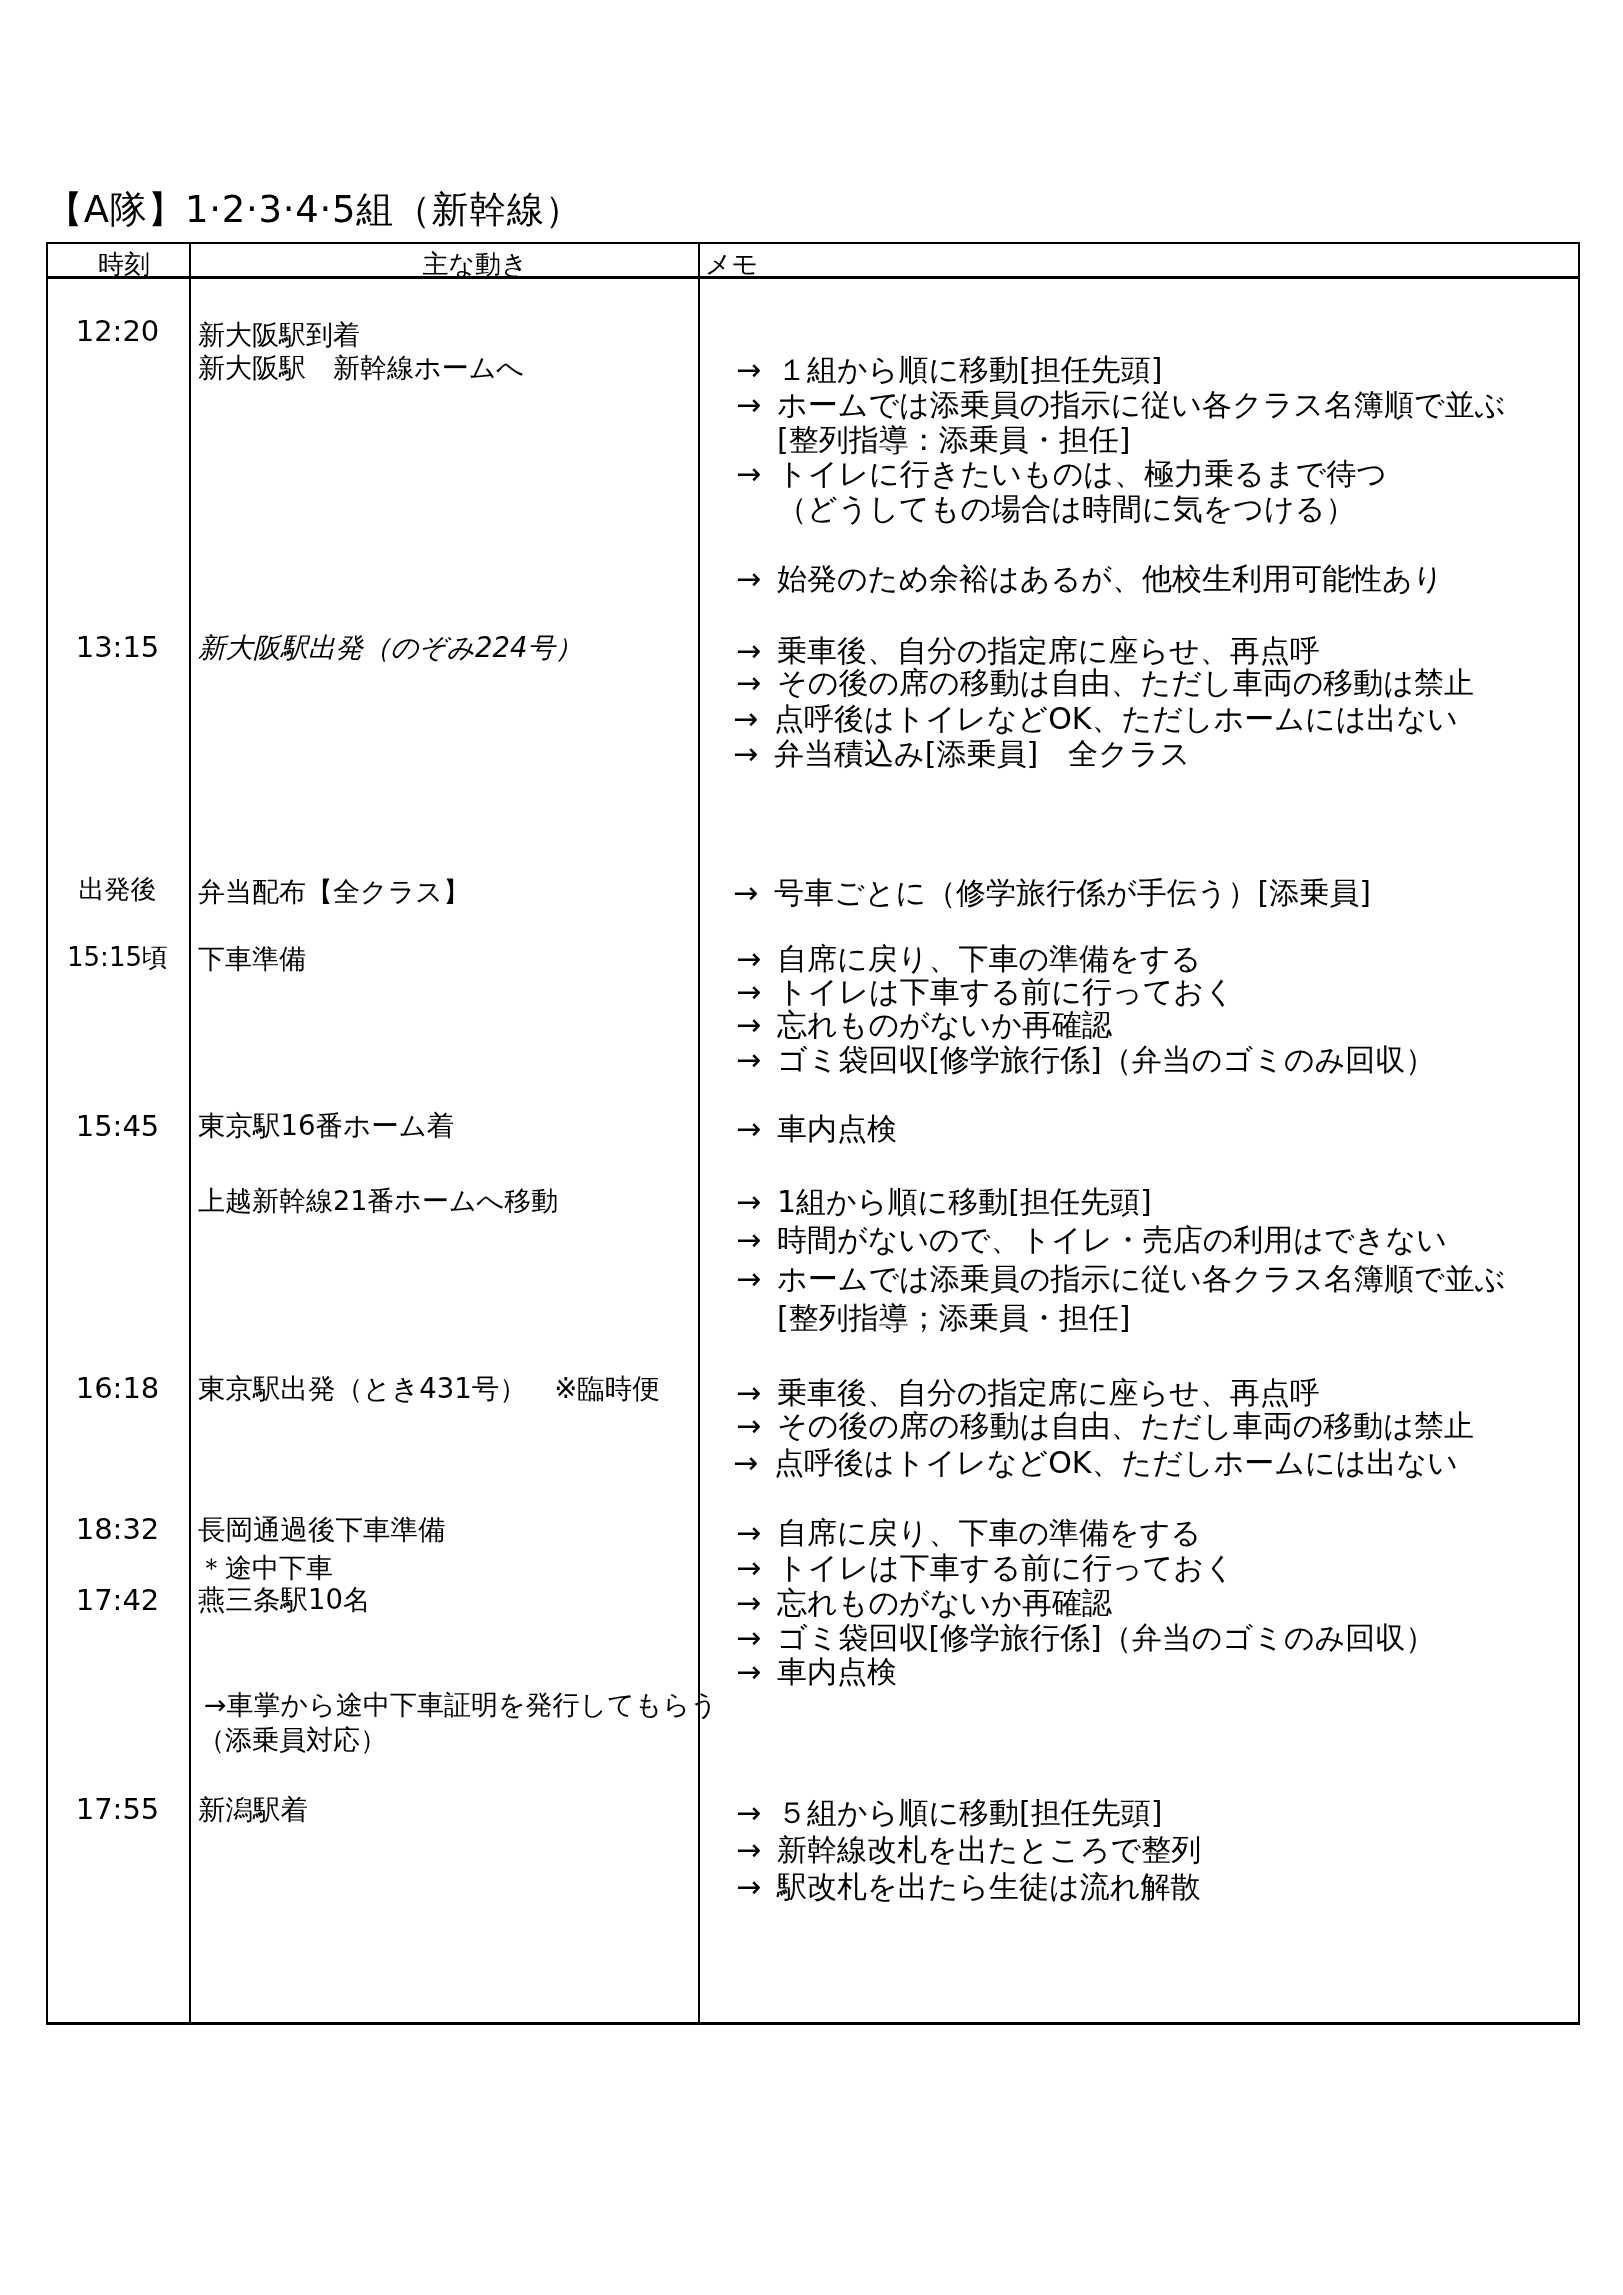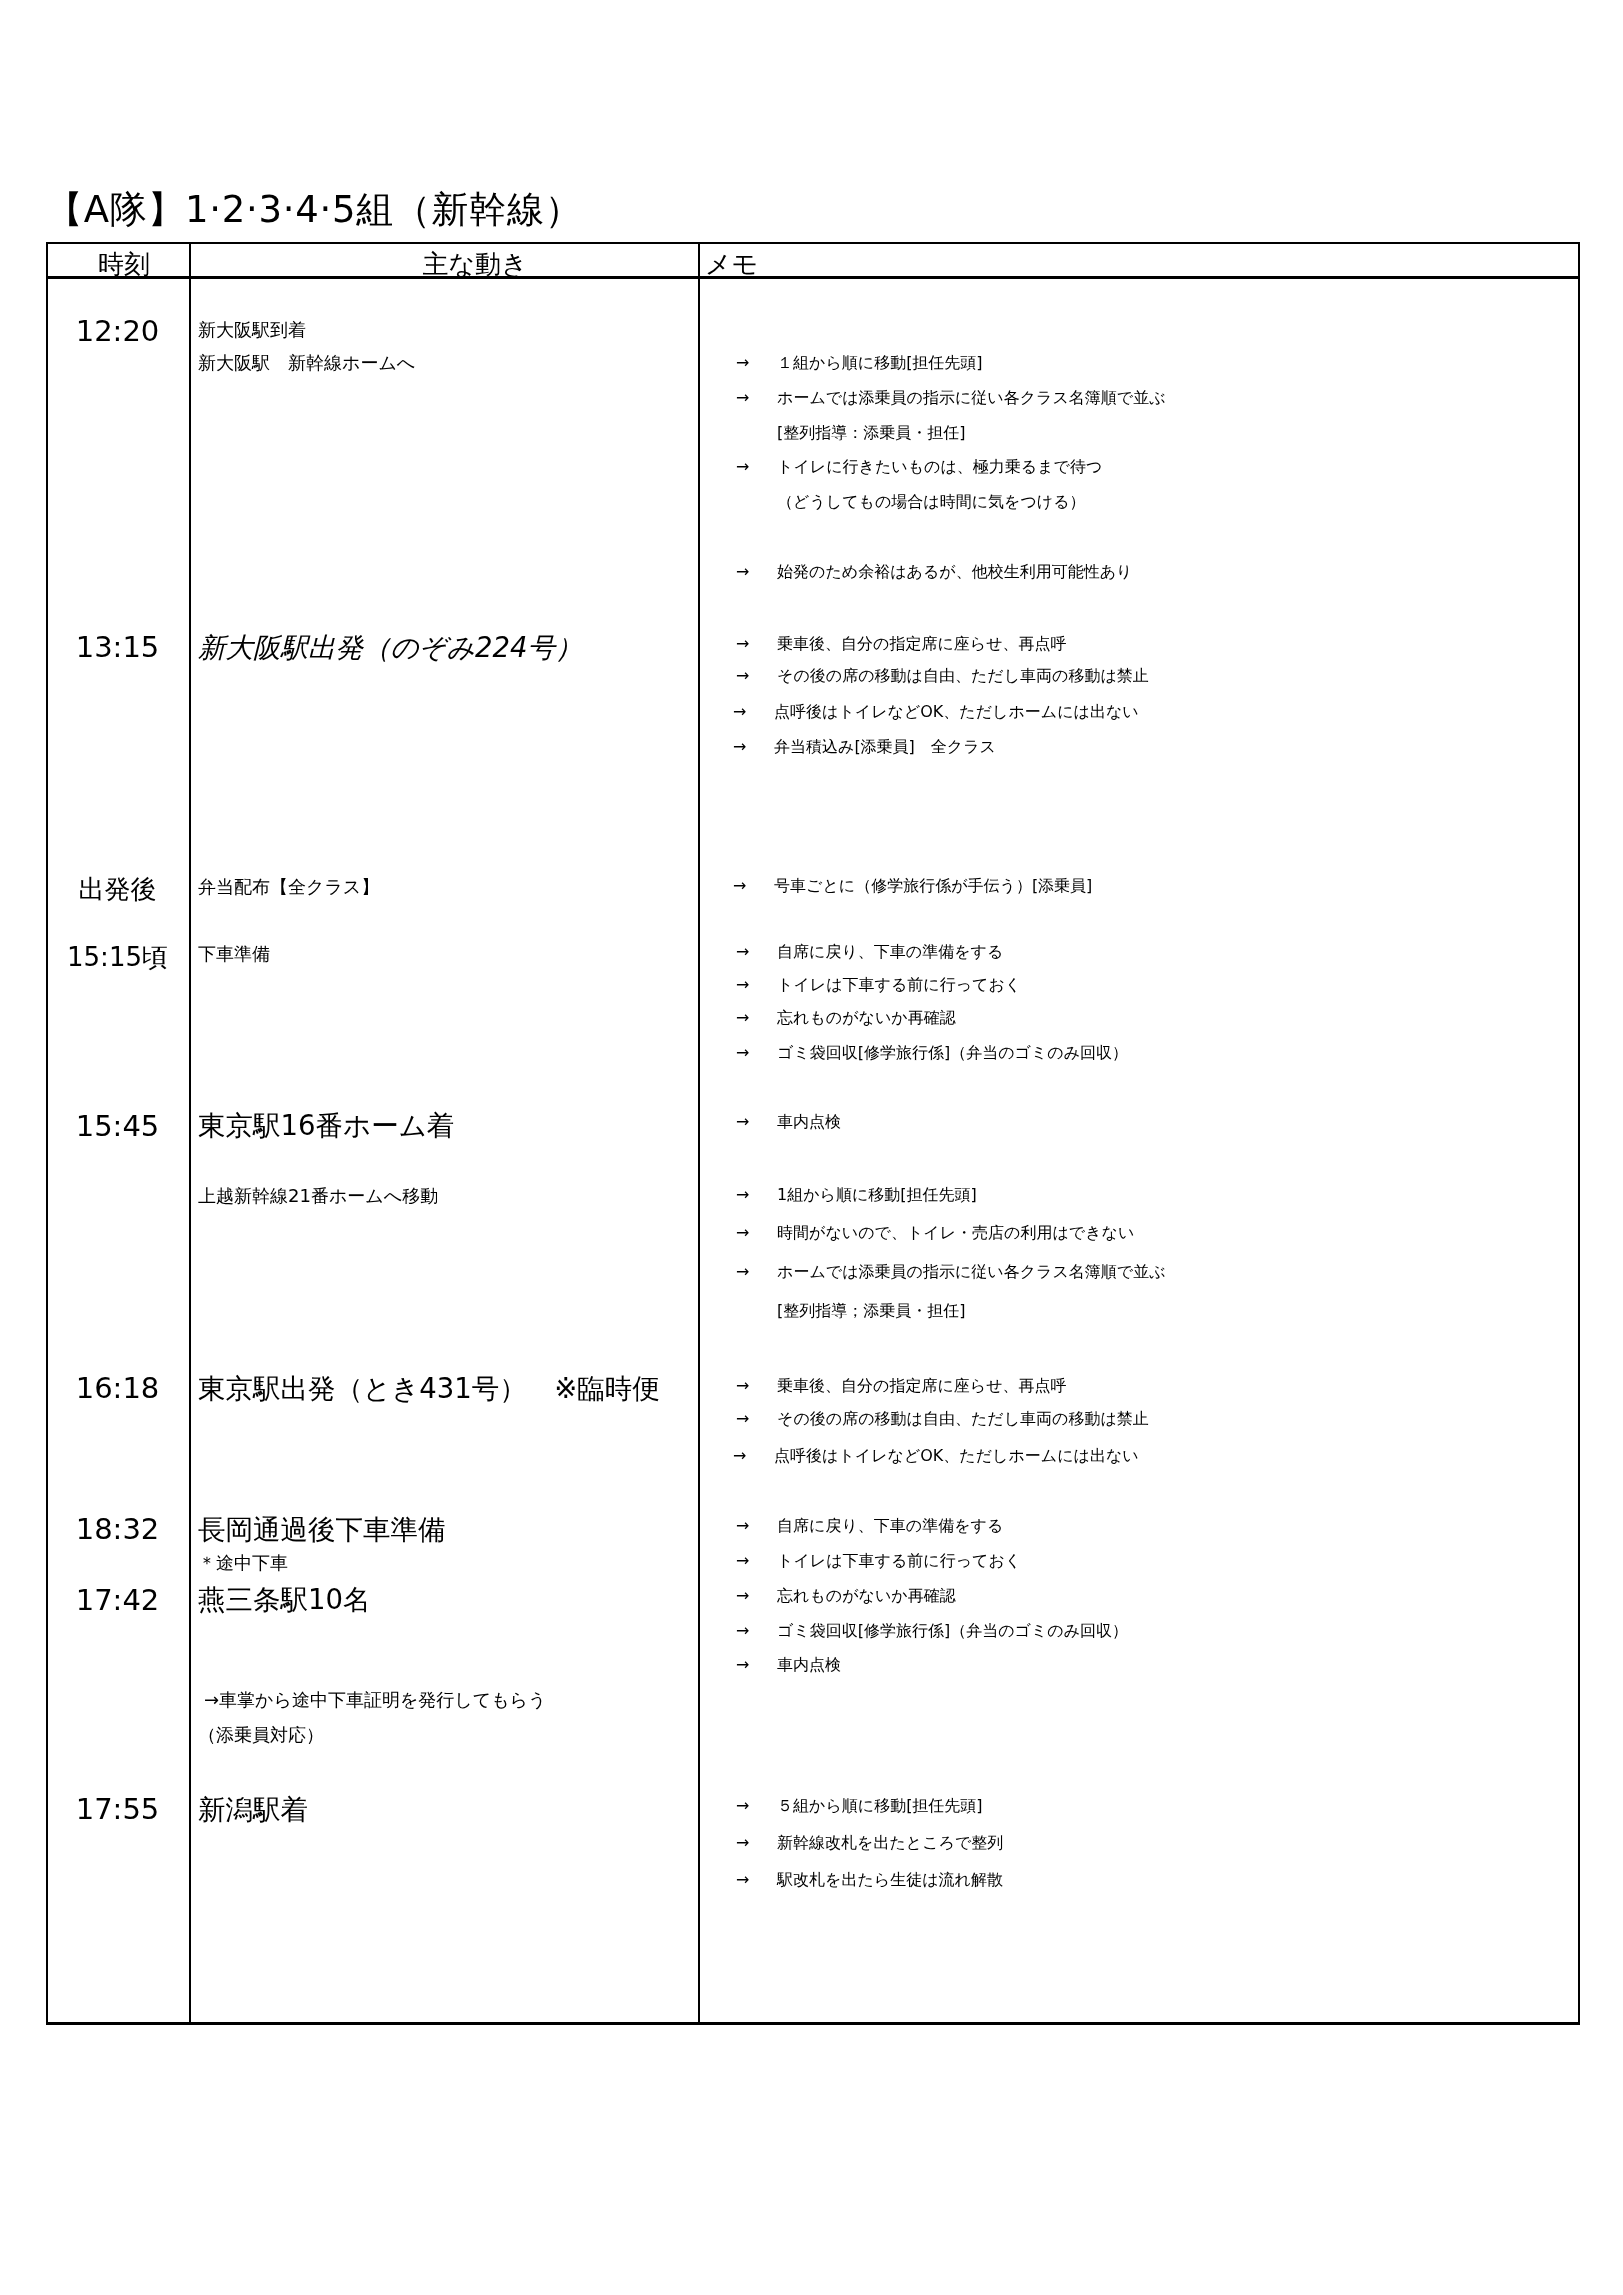--- a/index.html
+++ b/index.html
@@ -7,22 +7,22 @@
          font-family: "DejaVu Sans", "Liberation Sans", sans-serif; color:#000; }
   .abs { position:absolute; white-space:nowrap; line-height:1; }
   .title { left:46px; top:191px; font-size:37px; letter-spacing:0.7px; }
   .table-frame { position:absolute; left:46px; top:242px; width:1534px; height:1783px;
                  border:2px solid #000; box-sizing:border-box; border-bottom-width:3.3px; }
   .header-line { position:absolute; left:46px; top:276px; width:1534px; height:3.3px; background:#000; }
   .vline { position:absolute; top:242px; width:2px; height:1783px; background:#000; }
   .hdr { position:absolute; top:247px; font-size:26px; }
   .time { font-size:29px; text-align:center; width:141px; left:47px; }
   .main-lg { font-size:27.5px; }
-  .main-sm { font-size:18px; }
-  .memo { font-size:16px; }
+  .main-sm { font-size:27px; }
+  .memo { font-size:30px; }
   .arrow { display:inline-block; width:41px; }
 </style>
 </head>
 <body>
 
 <div class="abs title">【A隊】1·2·3·4·5組（新幹線）</div>
 
 <div>
   <div class="table-frame"></div>
   <div class="header-line"></div>

